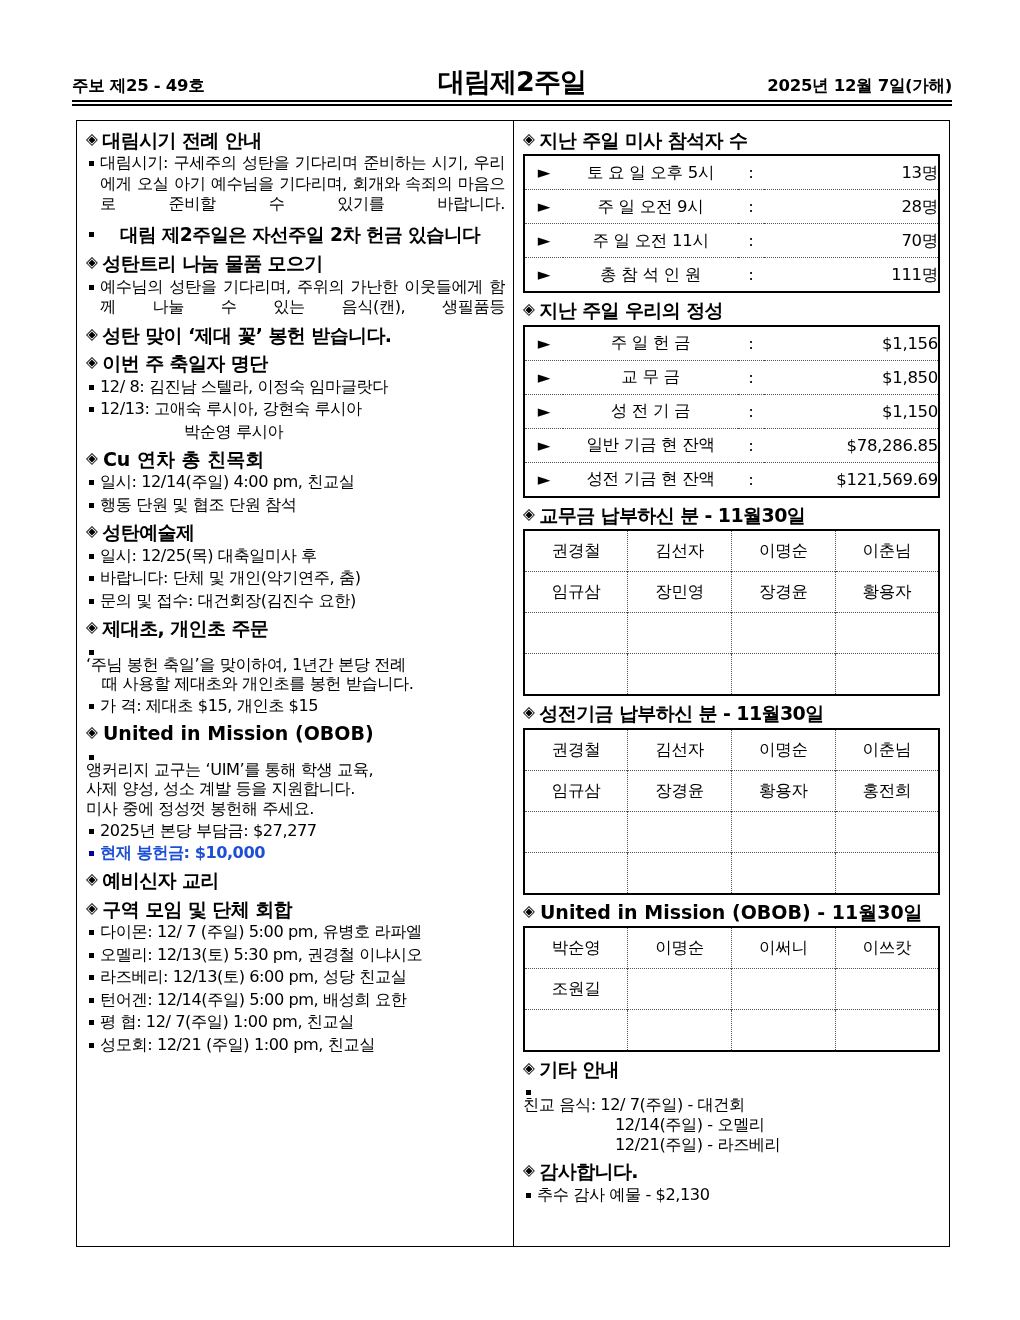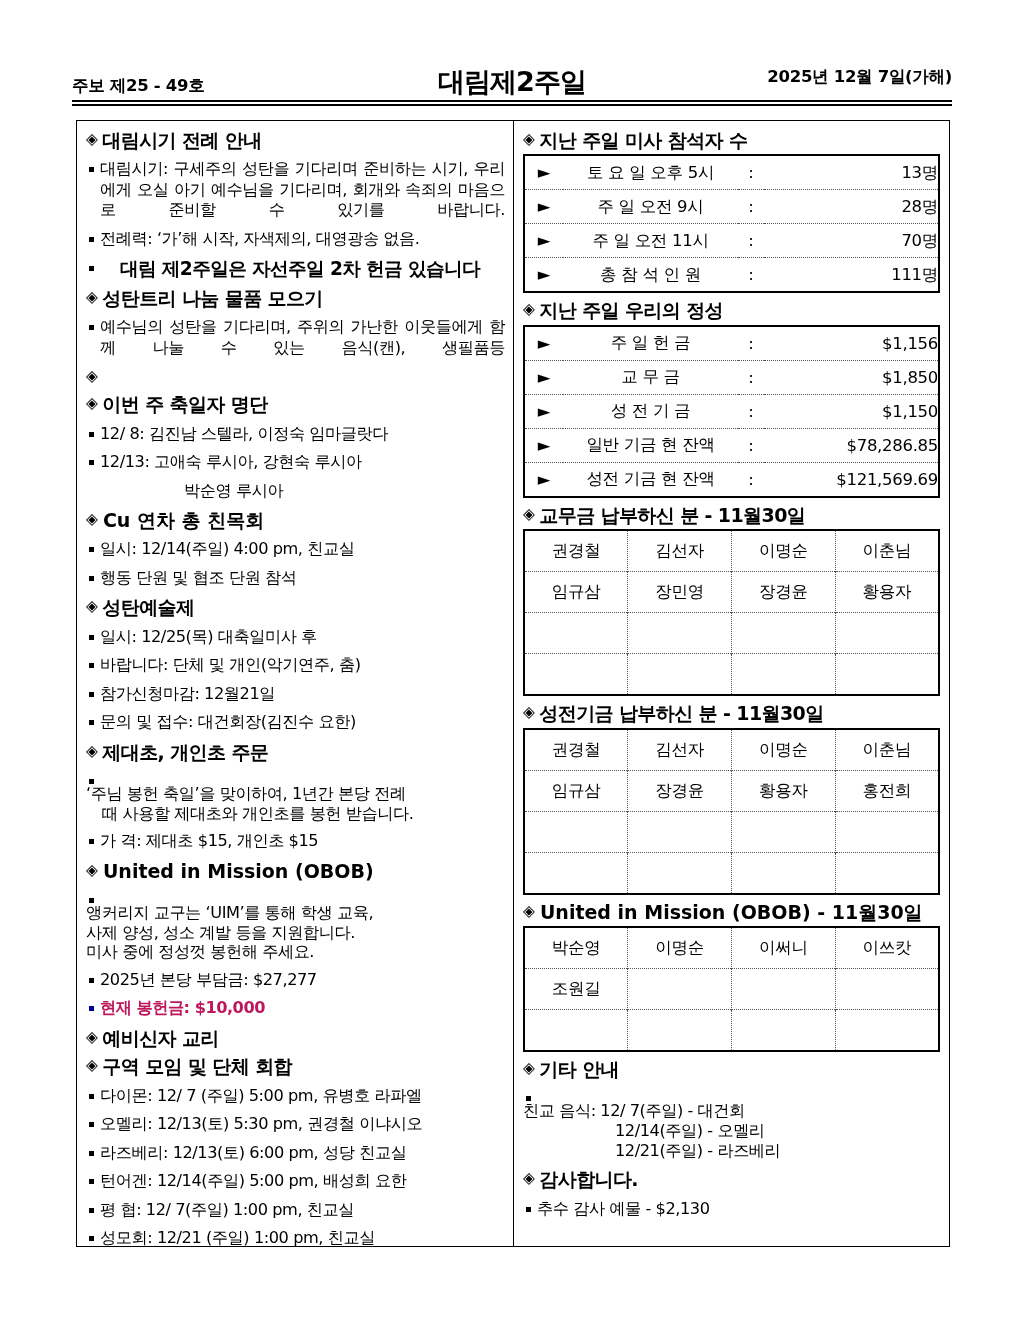--- a/index.html
+++ b/index.html
@@ -48,21 +48,21 @@
     position: absolute;
     left: 50%;
     transform: translateX(-50%);
     bottom: 0px;
   }
   .mast-right {
     font-size: 16.5px;
     font-weight: bold;
     letter-spacing: -0.3px;
     white-space: nowrap;
-    padding-bottom: 12px;
+    padding-bottom: 3px;
   }
   .rule-double {
     position: absolute;
     left: 72px;
     top: 100px;
     width: 880px;
     height: 6px;
     border-top: 2.5px solid #000;
     border-bottom: 2.5px solid #000;
     box-sizing: border-box;
@@ -110,21 +110,21 @@
   }
   .h.first { margin-top: 1px; }
   .h.latin { letter-spacing: 0px; }
 
   .li {
     display: flex;
     align-items: flex-start;
     font-size: 16.2px;
     letter-spacing: -0.45px;
     line-height: 1.265;
-    margin: 8px 0;
+    margin: 2px 0;
   }
   .li .sq {
     flex: 0 0 auto;
     width: 5px; height: 5px;
     background: #000;
     margin: 8px 6px 0 3px;
   }
   .li .txt { flex: 1 1 auto; }
   .li .txt .indent { display: block; padding-left: 16px; }
   .li .txt .indent2 { display: block; padding-left: 84px; }
@@ -134,21 +134,21 @@
 
   .li.big {
     font-size: 18.6px;
     font-weight: bold;
     letter-spacing: -0.6px;
     margin: 8px 0 4px 0;
     gap: 20px;
   }
   .li.big .sq { width: 5px; height: 5px; margin-top: 9px; }
 
-  .li.blue { color: #be185d; font-weight: bold; letter-spacing: -0.5px; }
+  .li.blue { color: #1d4ed8; font-weight: bold; letter-spacing: -0.5px; }
 
   
   table.kv {
     width: 100%;
     border-collapse: collapse;
     border: 2px solid #000;
     margin: 3px 0 4px 0;
     table-layout: fixed;
   }
   table.kv td {
@@ -205,40 +205,37 @@
     <div class="col-left">
 
       <div class="h first">
         <span class="dia">◈</span>
         <span>대림시기 전례 안내</span>
       </div>
       <div class="li justify">
         <span class="sq"></span>
         <span class="txt">대림시기: 구세주의 성탄을 기다리며 준비하는 시기, 우리에게 오실 아기 예수님을 기다리며, 회개와 속죄의 마음으로 준비할 수 있기를 바랍니다.</span>
       </div>
-      <div class="li">
-        <span class="sq"></span>
-        <span class="txt nowrap">전례력: ‘가’해 시작, 자색제의, 대영광송 없음.</span>
-      </div>
       <div class="li big">
         <span class="sq"></span>
         <span class="txt nowrap">대림 제2주일은 자선주일 2차 헌금 있습니다</span>
       </div>
 
       <div class="h">
         <span class="dia">◈</span>
         <span>성탄트리 나눔 물품 모으기</span>
       </div>
       <div class="li justify">
         <span class="sq"></span>
         <span class="txt">예수님의 성탄을 기다리며, 주위의 가난한 이웃들에게 함께 나눌 수 있는 음식(캔), 생필품등</span>
       </div>
 
       <div class="h">
         <span class="dia">◈</span>
+        <span>성탄 맞이 ‘제대 꽃’ 봉헌 받습니다.</span>
       </div>
 
       <div class="h">
         <span class="dia">◈</span>
         <span>이번 주 축일자 명단</span>
       </div>
       <div class="li">
         <span class="sq"></span>
         <span class="txt nowrap">12/ 8: 김진남 스텔라, 이정숙 임마글랏다</span>
       </div>
@@ -270,24 +267,20 @@
         <span class="dia">◈</span>
         <span>성탄예술제</span>
       </div>
       <div class="li">
         <span class="sq"></span>
         <span class="txt nowrap">일시: 12/25(목) 대축일미사 후</span>
       </div>
       <div class="li">
         <span class="sq"></span>
         <span class="txt nowrap">바랍니다: 단체 및 개인(악기연주, 춤)</span>
-      </div>
-      <div class="li">
-        <span class="sq"></span>
-        <span class="txt nowrap">참가신청마감: 12월21일</span>
       </div>
       <div class="li">
         <span class="sq"></span>
         <span class="txt nowrap">문의 및 접수: 대건회장(김진수 요한)</span>
       </div>
 
       <div class="h">
         <span class="dia">◈</span>
         <span>제대초, 개인초 주문</span>
       </div>

